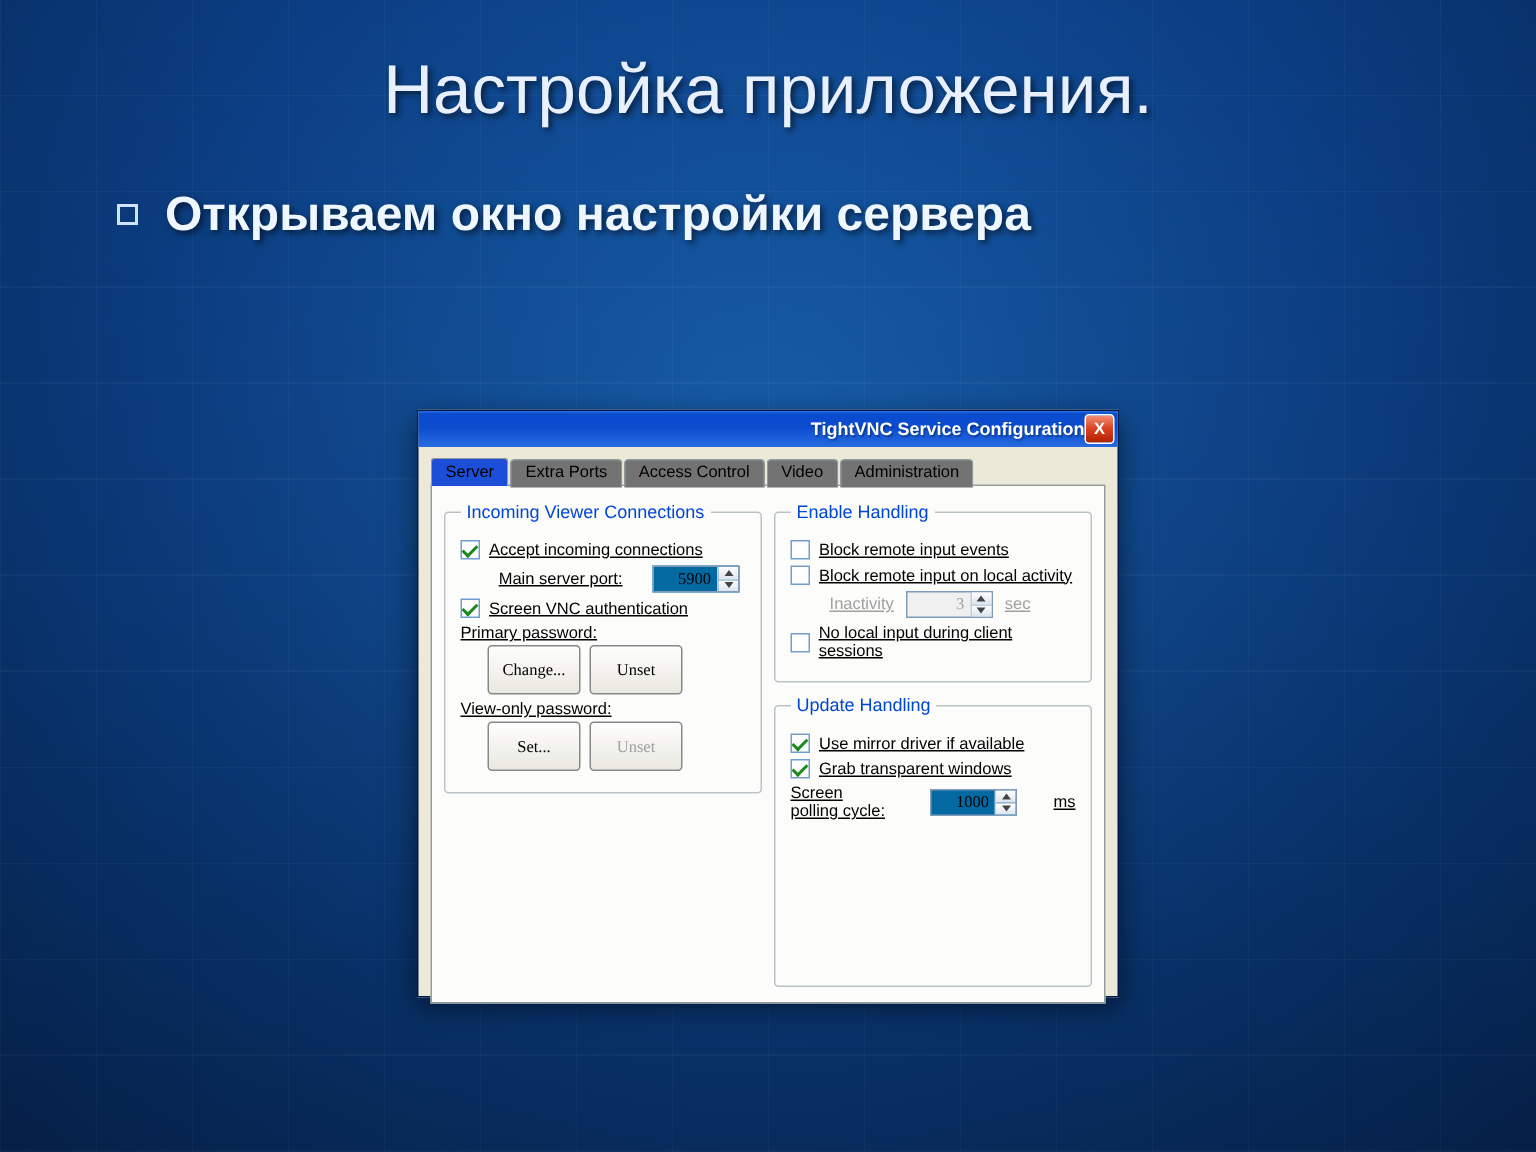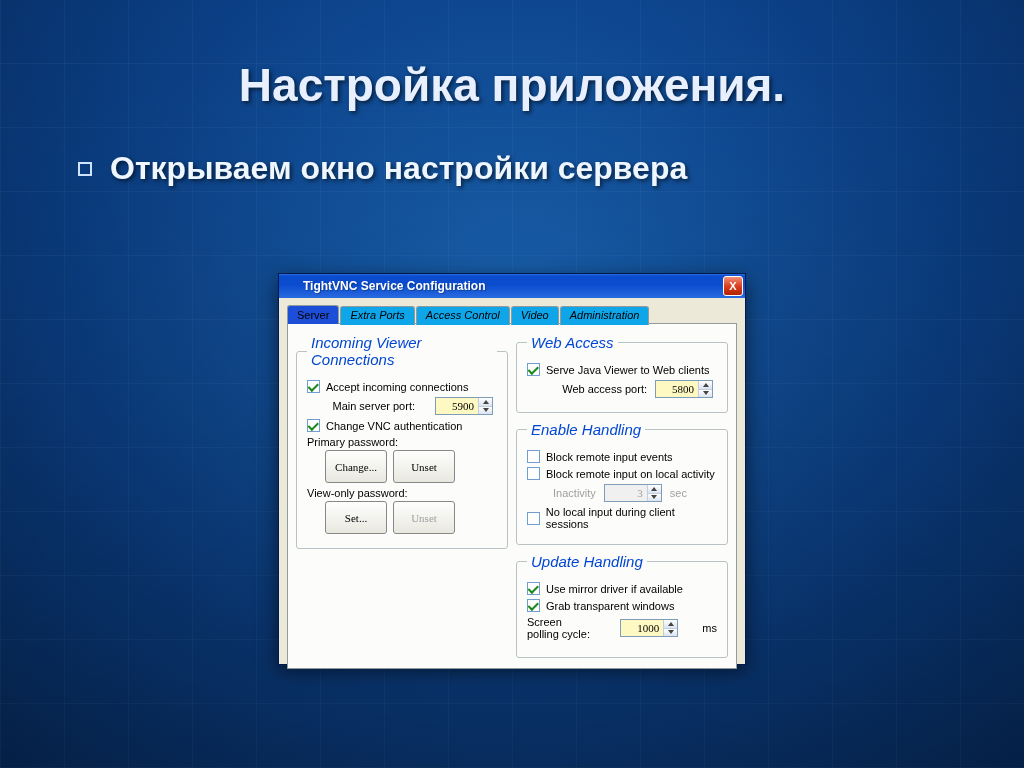--- a/index.html
+++ b/index.html
@@ -8,23 +8,23 @@
     font-family: Arial, sans-serif;
     background:
       linear-gradient(to bottom, rgba(0,0,0,0) 0%, rgba(0,0,0,0.25) 100%),
       repeating-linear-gradient(0deg, rgba(255,255,255,0.04) 0 1px, transparent 1px 64px),
       repeating-linear-gradient(90deg, rgba(255,255,255,0.04) 0 1px, transparent 1px 64px),
       radial-gradient(ellipse at center 40%, #1a66b8 0%, #0b3f85 60%, #062a5c 100%);
     color: #fff;
   }
   .slide-title {
     font-size: 46px;
-    font-weight: 700;
+    font-weight: 400;
     text-align: center;
-    padding-top: 58px;
+    padding-top: 32px;
     color: #e8f0ff;
     text-shadow: 2px 2px 4px rgba(0,0,0,0.6);
   }
   .bullet-row {
     display: flex;
     align-items: center;
     gap: 18px;
     margin: 38px 0 0 78px;
     font-weight: bold;
   }
@@ -49,20 +49,21 @@
     box-shadow: 0 6px 18px rgba(0,0,0,0.55);
     font-family: Tahoma, Arial, sans-serif;
     font-size: 11px;
     color: #000;
   }
   .titlebar {
     height: 24px;
     background: linear-gradient(to bottom, #2a6fe0 0%, #0b4ccf 8%, #0b4ccf 45%, #286be0 100%);
     display: flex; align-items: center;
     padding: 0 2px 0 24px;
+    text-align: right;
   }
   .titlebar-text {
     color: #fff; font-weight: bold; font-size: 12px;
     flex: 1;
     text-shadow: 1px 1px 1px rgba(0,0,0,0.3);
   }
   .close-btn {
     width: 20px; height: 20px;
     background: linear-gradient(to bottom, #f29078, #d94020 50%, #b22200);
     border: 1px solid #fff;
@@ -84,68 +85,66 @@
     border-radius: 3px 3px 0 0;
     padding: 3px 9px;
     margin-right: 1px;
     font-size: 11px;
     cursor: pointer;
     position: relative;
     top: 1px;
     color: #000;
   }
   .tab.inactive {
-    background: #0ea5e9;
+    background: #737373;
     top: 2px;
     padding: 2px 9px;
-    font-style: italic;
   }
   .tabpanel {
     margin: 0 8px 8px 8px;
     border: 1px solid #919b9c;
     background: #fcfcfa;
     height: 346px;
     padding: 10px 8px;
     display: flex;
     gap: 8px;
   }
   .col { flex: 1; display: flex; flex-direction: column; gap: 8px; }
 
   fieldset.group {
     border: 1px solid #b9c3c6;
     border-radius: 3px;
     padding: 8px 10px 10px 10px;
   }
   fieldset.group legend {
     color: #0046d5;
-    font-size: 15px;
+    font-size: 12px;
     padding: 0 4px;
-    font-style: italic;
   }
   .row { display: flex; align-items: center; gap: 6px; margin: 4px 0; }
   .chk {
     width: 13px; height: 13px;
     border: 1px solid #6f9ecf;
     background: #fff;
     display: inline-flex; align-items: center; justify-content: center;
     cursor: pointer;
   }
   .chk.checked::after {
     content: "";
     width: 8px; height: 4px;
     border-left: 2px solid #1a8a1a;
     border-bottom: 2px solid #1a8a1a;
     transform: rotate(-45deg) translate(0px,-1px);
   }
-  .lbl { color: #000; }
+  .lbl { color: #000; text-decoration: underline; }
   .lbl.disabled { color: #a0a0a0; }
 
   .spinner {
     display: inline-flex; align-items: stretch;
-    border: 1px solid #7f9db9; background: #fef9c3;
+    border: 1px solid #7f9db9; background: #0369a1;
     height: 18px;
   }
   .spinner input {
     width: 42px; border: none; font: 11px Tahoma; padding: 1px 4px; text-align: right;
     outline: none; background: transparent;
   }
   .spinner.disabled { background:#f0f0f0; }
   .spinner.disabled input { color:#a0a0a0; }
   .spin-btns { display: flex; flex-direction: column; width: 14px; border-left: 1px solid #c1cde0; }
   .spin-btns div {
@@ -214,59 +213,38 @@
                   <span class="tri-up"></span>
                 </div>
                 <div>
                   <span class="tri-dn"></span>
                 </div>
               </span>
           </span>
         </div>
         <div class="row">
           <span class="chk checked"></span>
-          <span class="lbl">Change VNC authentication</span>
+          <span class="lbl">Screen VNC authentication</span>
         </div>
         <div class="subhdr lbl">Primary password:</div>
         <div class="btn-row">
           <button class="btn">Change...</button>
           <button class="btn">Unset</button>
         </div>
         <div class="subhdr lbl">View-only password:</div>
         <div class="btn-row">
           <button class="btn">Set...</button>
           <button class="btn" disabled="">Unset</button>
         </div>
       </fieldset>
 
     </div>
 
     <div class="col">
 
-      <fieldset class="group">
-        <legend>Web Access</legend>
-        <div class="row">
-          <span class="chk checked"></span>
-          <span class="lbl">Serve Java Viewer to Web clients</span>
-        </div>
-        <div class="row" style="justify-content:flex-end; gap:8px; padding-right:4px;">
-          <span class="lbl">Web access port:</span>
-          <span class="spinner">
-            <input value="5800" style="">
-            <span class="spin-btns">
-                <div>
-                  <span class="tri-up"></span>
-                </div>
-                <div>
-                  <span class="tri-dn"></span>
-                </div>
-              </span>
-          </span>
-        </div>
-      </fieldset>
 
       <fieldset class="group">
         <legend>Enable Handling</legend>
         <div class="row">
           <span class="chk"></span>
           <span class="lbl">Block remote input events</span>
         </div>
         <div class="row">
           <span class="chk"></span>
           <span class="lbl">Block remote input on local activity</span>

